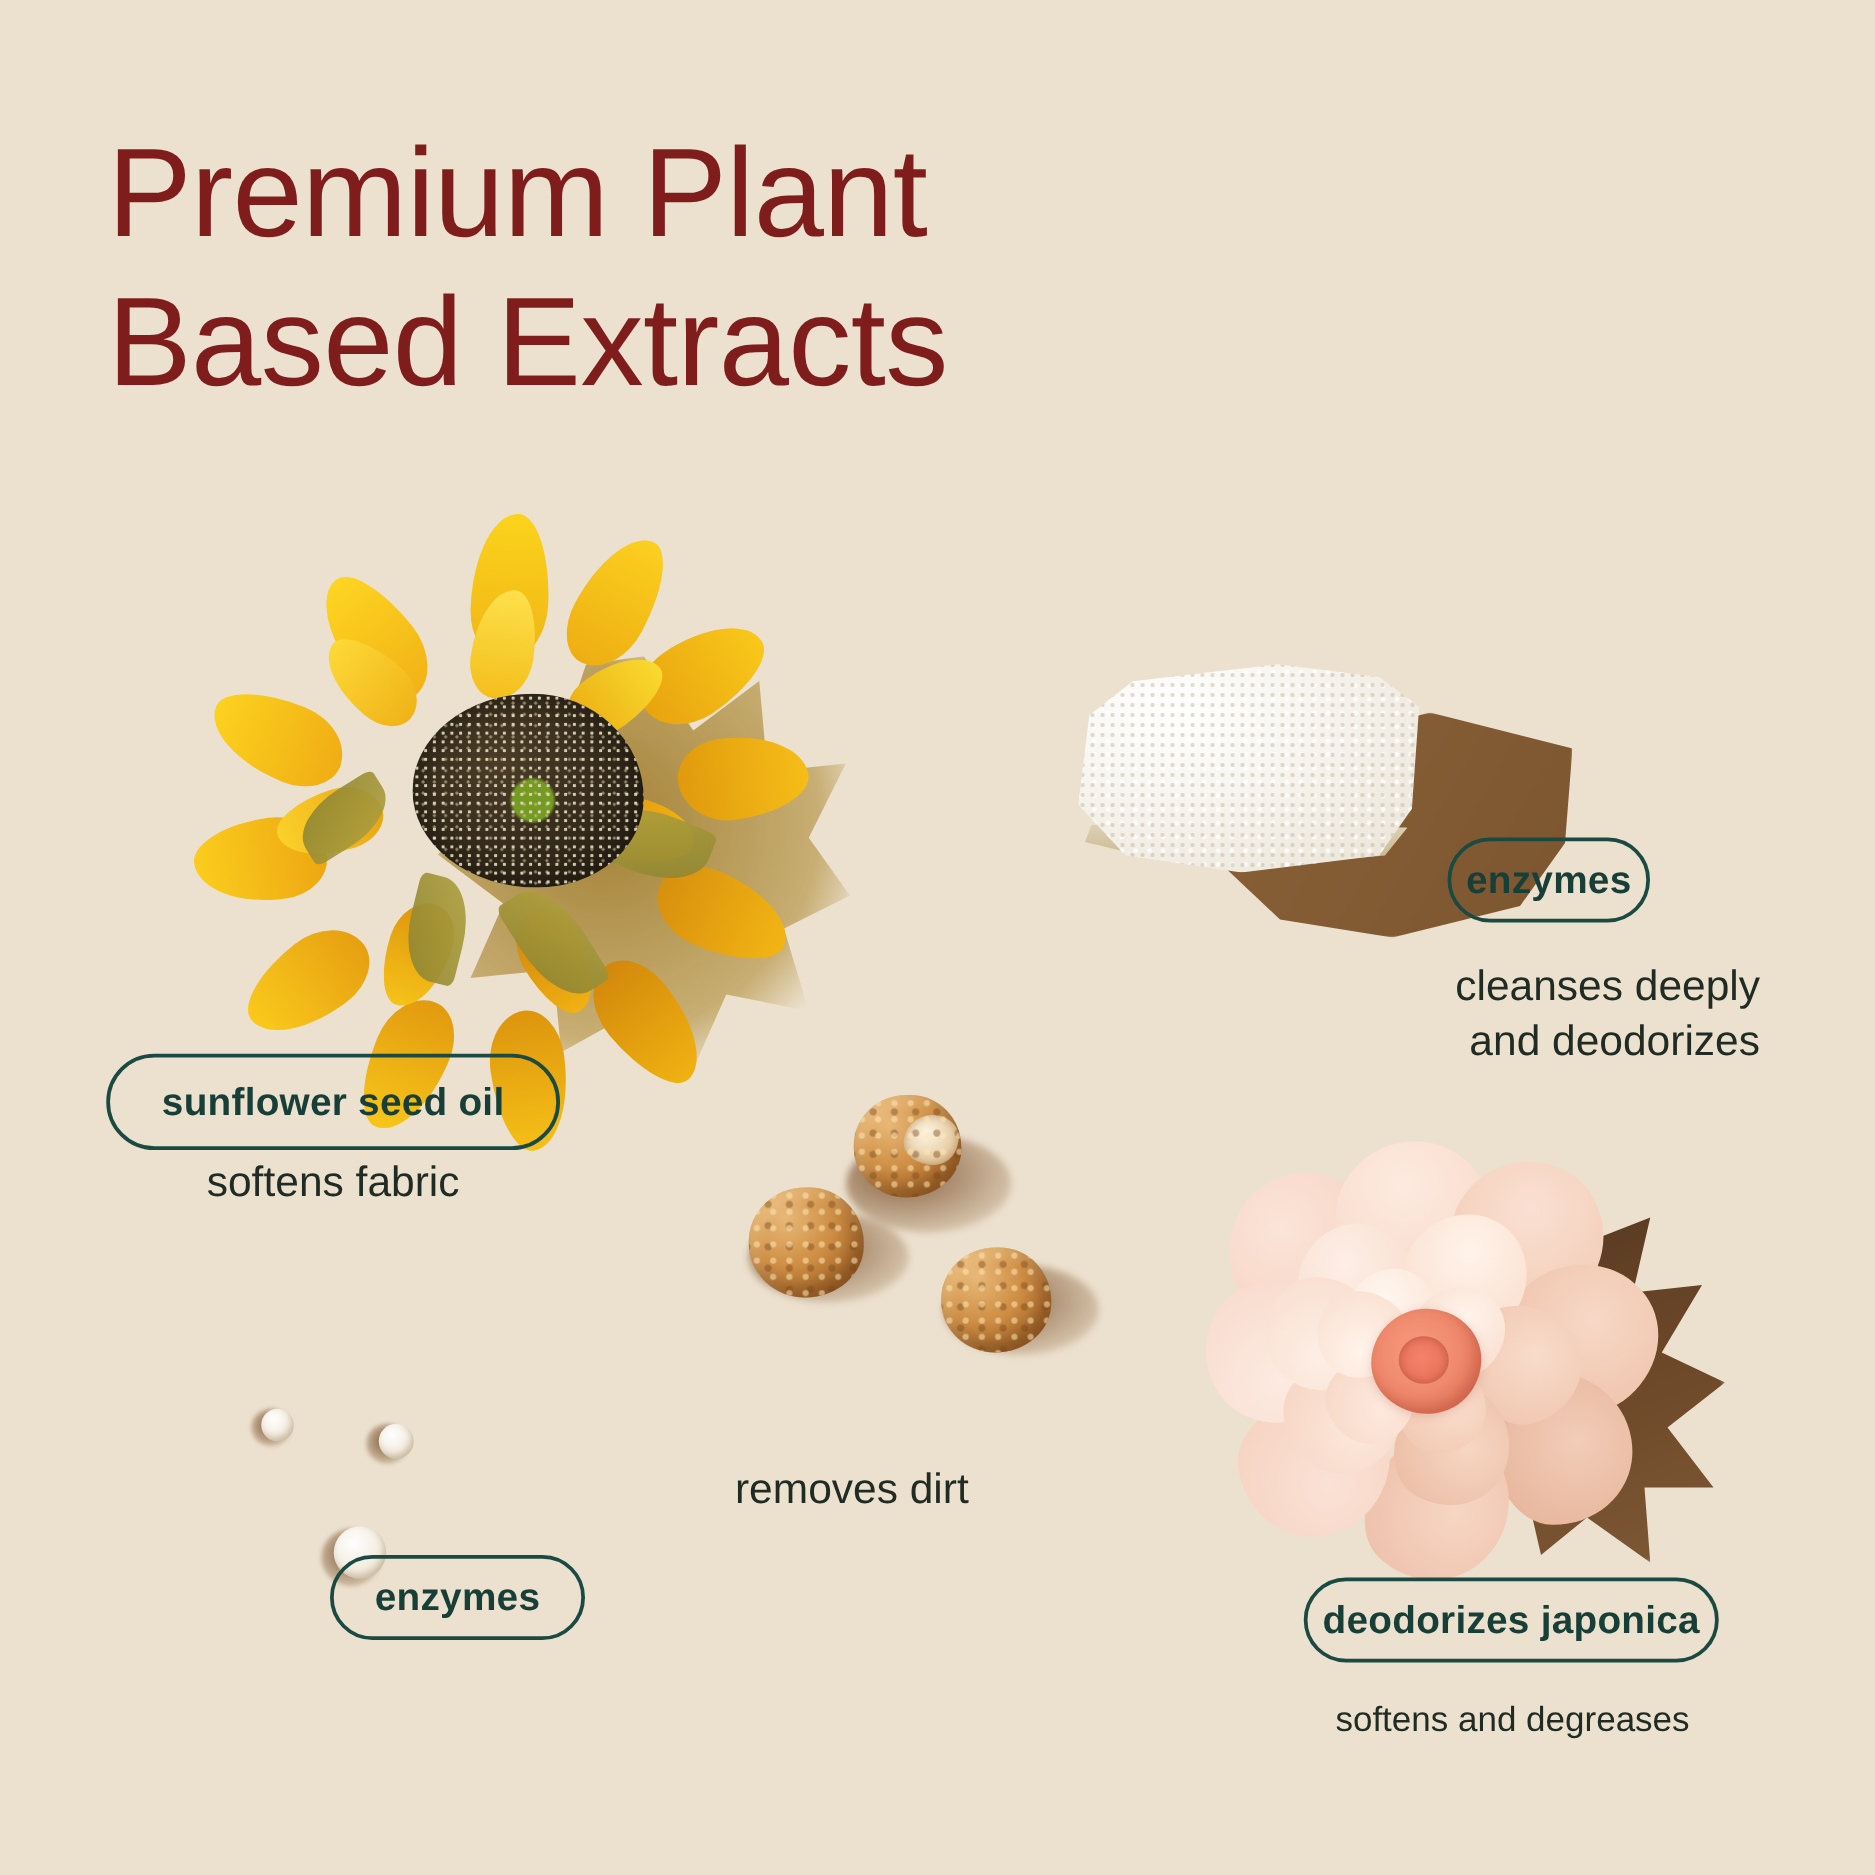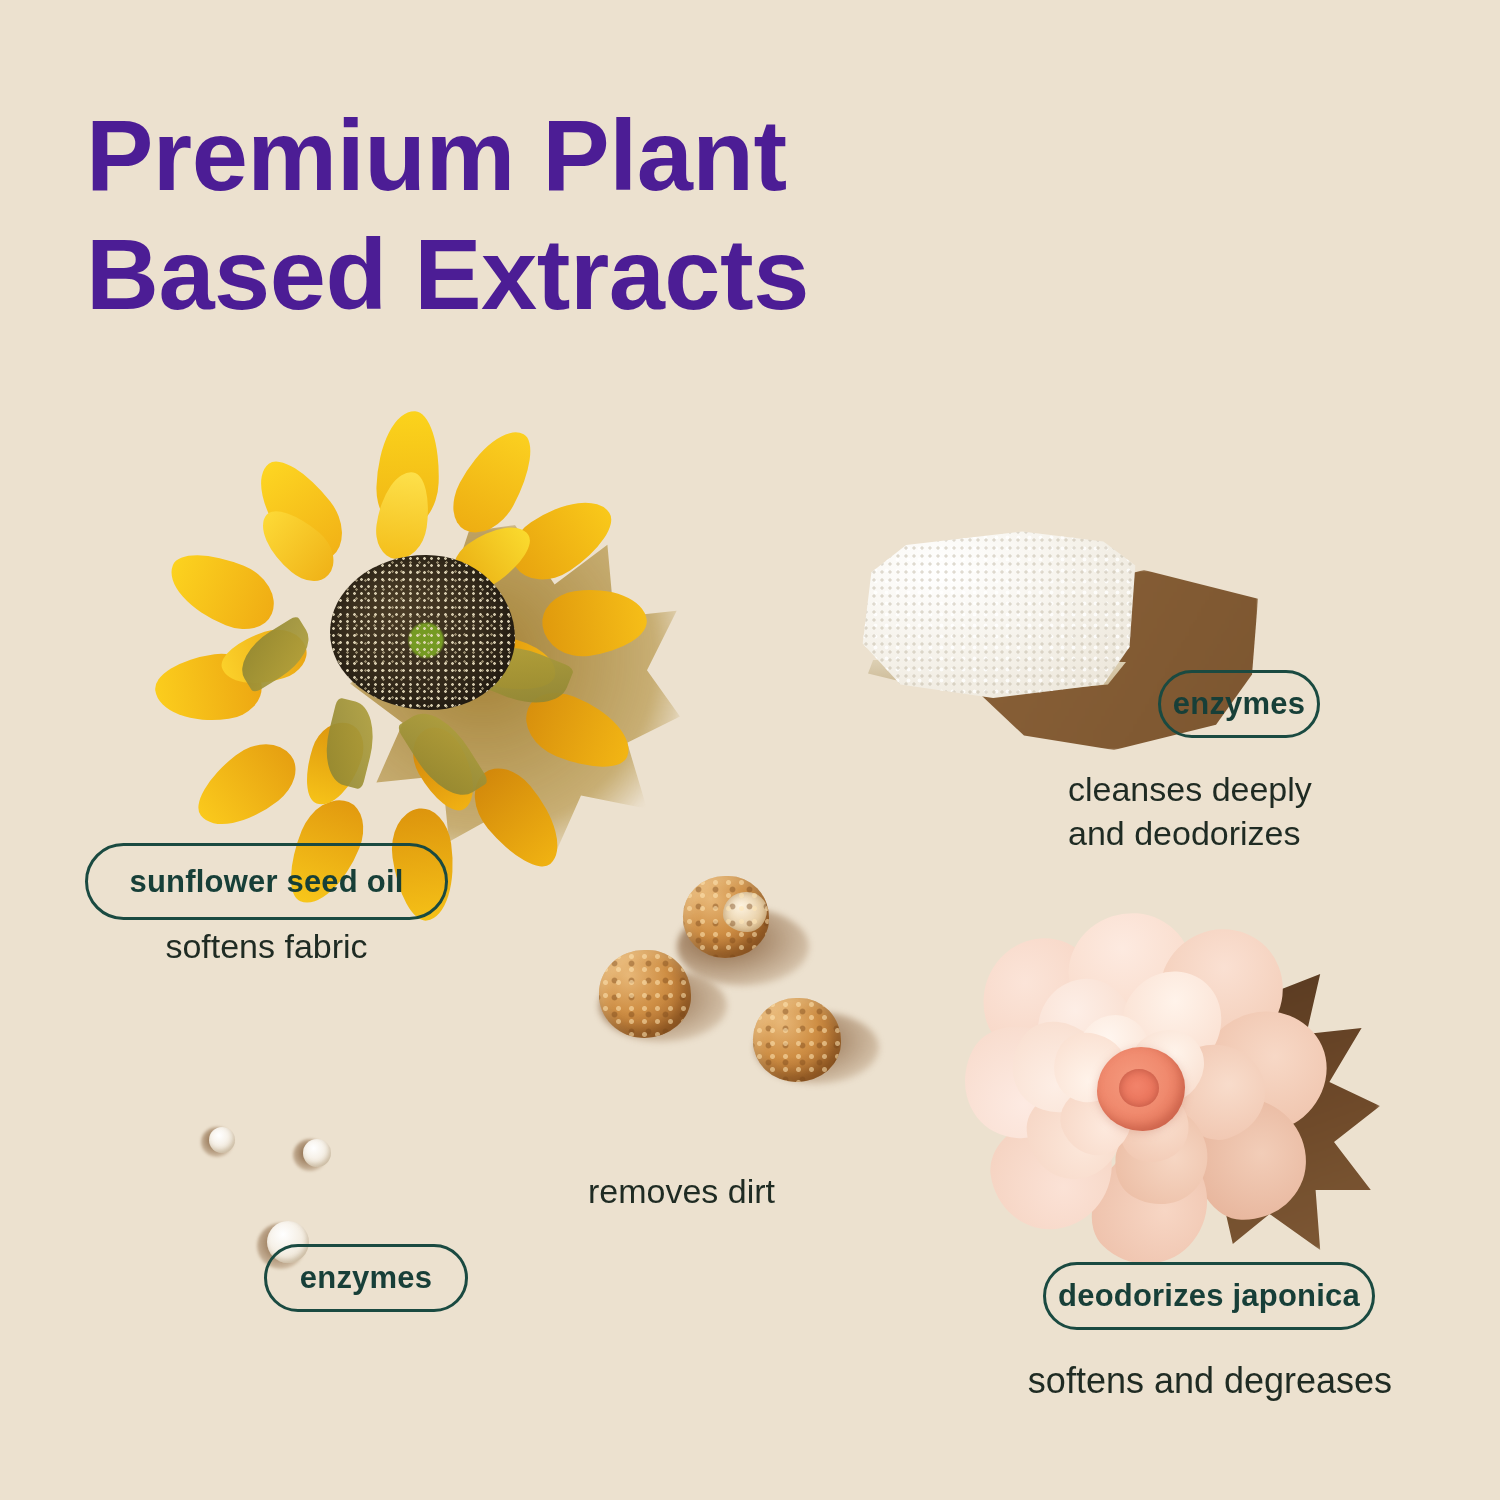--- a/index.html
+++ b/index.html
@@ -19,22 +19,22 @@
   }
 
   
   .title {
     position: absolute;
     left: 86px;
     top: 96px;
     width: 900px;
     font-size: 101px;
     line-height: 1.18;
-    font-weight: 700;
-    color: #4c1d95;
+    font-weight: 400;
+    color: #7f1d1d;
     letter-spacing: -0.5px;
     white-space: pre-line;
   }
 
   
   .pill {
     position: absolute;
     border: 3px solid #1a4a41;
     border-radius: 999px;
     color: #173f38;
@@ -292,23 +292,23 @@
     <div class="cam-petal" style="left:96px;top:180px;width:72px;height:70px;background:radial-gradient(ellipse at 42% 36%,#fde9dd,#f6d5c3);transform:rotate(162deg);"></div>
     <div class="cam-petal" style="left:88px;top:128px;width:72px;height:70px;background:radial-gradient(ellipse at 40% 34%,#fff3ea,#f9ddcd);transform:rotate(212deg);"></div>
 
     <div id="cam-bud"></div>
   </div>
 
   <div class="pill" id="pill-sunflower" style="left:85px;top:843px;width:363px;height:77px;font-size:31px;">sunflower seed oil</div>
   <div class="desc" id="desc-sunflower" style="left:85px;top:925px;width:363px;text-align:center;font-size:34px;">softens fabric</div>
 
   <div class="pill" id="pill-kaolin" style="left:1158px;top:670px;width:162px;height:68px;font-size:31px;">enzymes</div>
-  <div class="desc" id="desc-kaolin" style="left:1068px;top:768px;width:340px;text-align:left;font-size:34px;">cleanses deeply
+  <div class="desc" id="desc-kaolin" style="left:1068px;top:768px;width:340px;text-align:right;font-size:34px;">cleanses deeply
 and deodorizes</div>
 
   <div class="desc" id="desc-sapindus" style="left:498px;top:1170px;width:367px;text-align:center;font-size:34px;">removes dirt</div>
 
   <div class="pill" id="pill-enzymes" style="left:264px;top:1244px;width:204px;height:68px;font-size:31px;">enzymes</div>
 
   <div class="pill" id="pill-camellia" style="left:1043px;top:1262px;width:332px;height:68px;font-size:31px;">deodorizes japonica</div>
-  <div class="desc" id="desc-camellia" style="left:1015px;top:1358px;width:390px;text-align:center;font-size:36px;">softens and degreases</div>
+  <div class="desc" id="desc-camellia" style="left:1015px;top:1358px;width:390px;text-align:center;font-size:28px;">softens and degreases</div>
 
 </div>
 
 </body></html>

